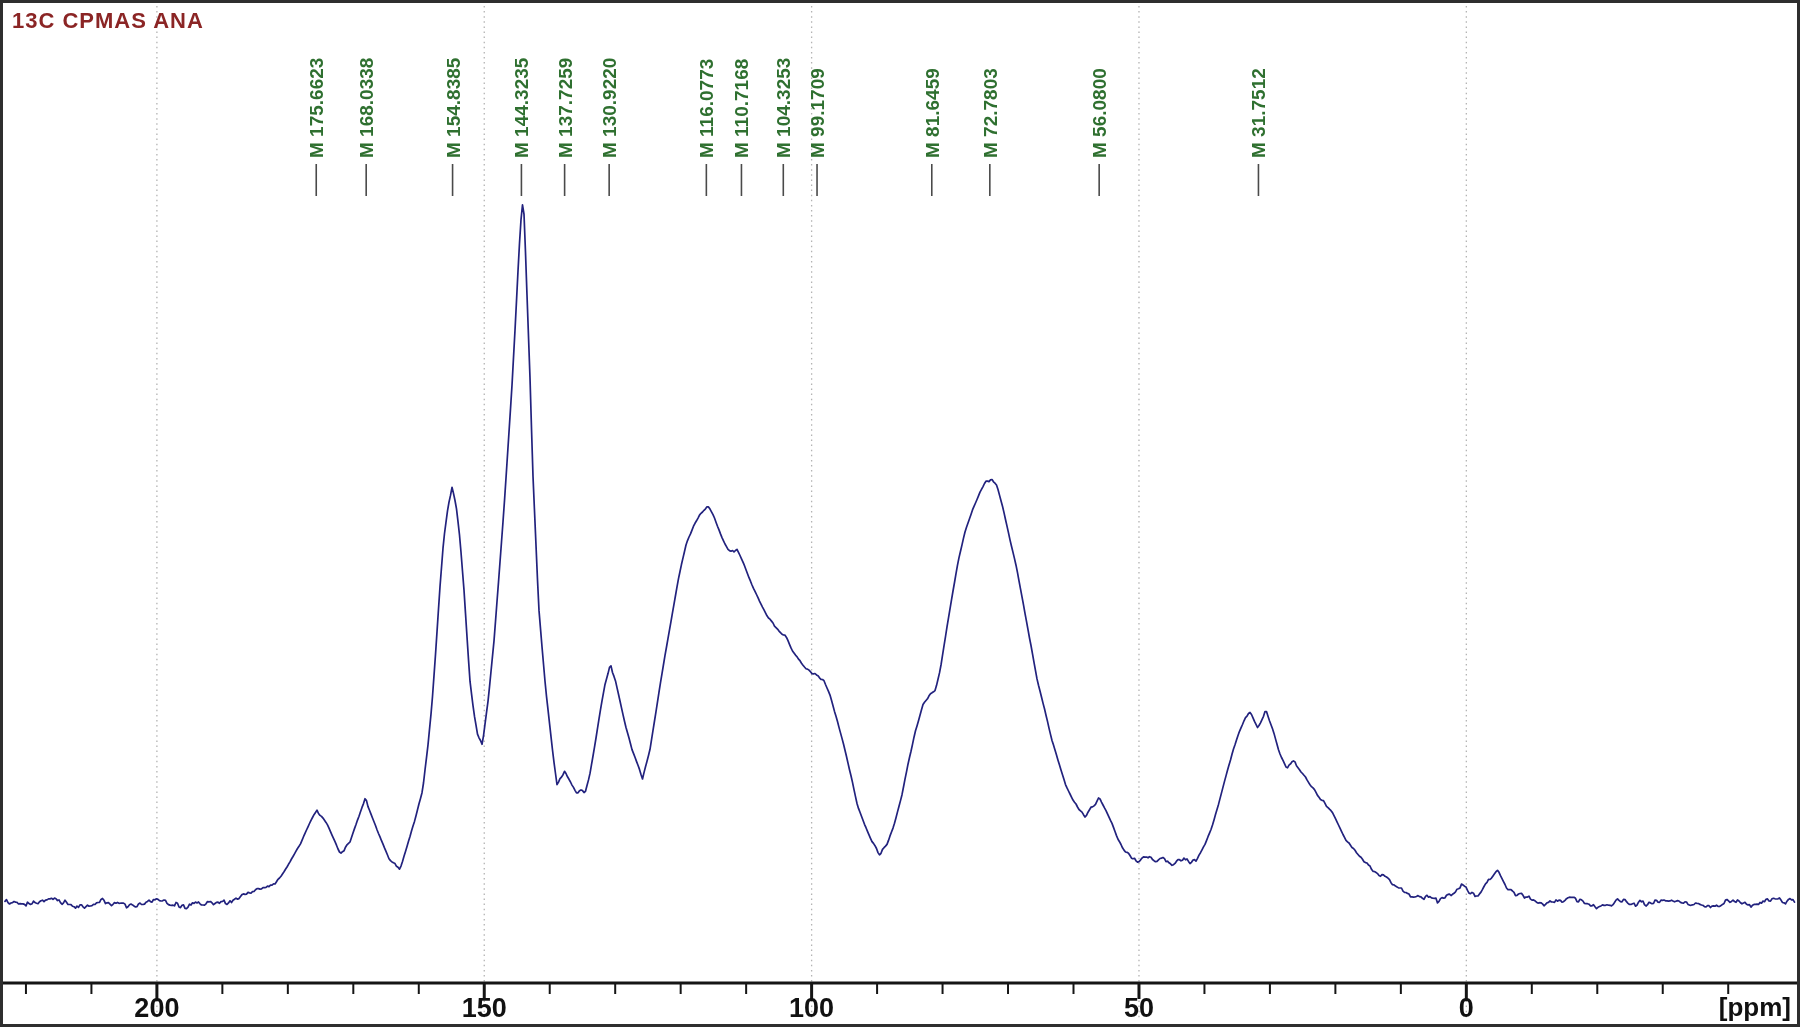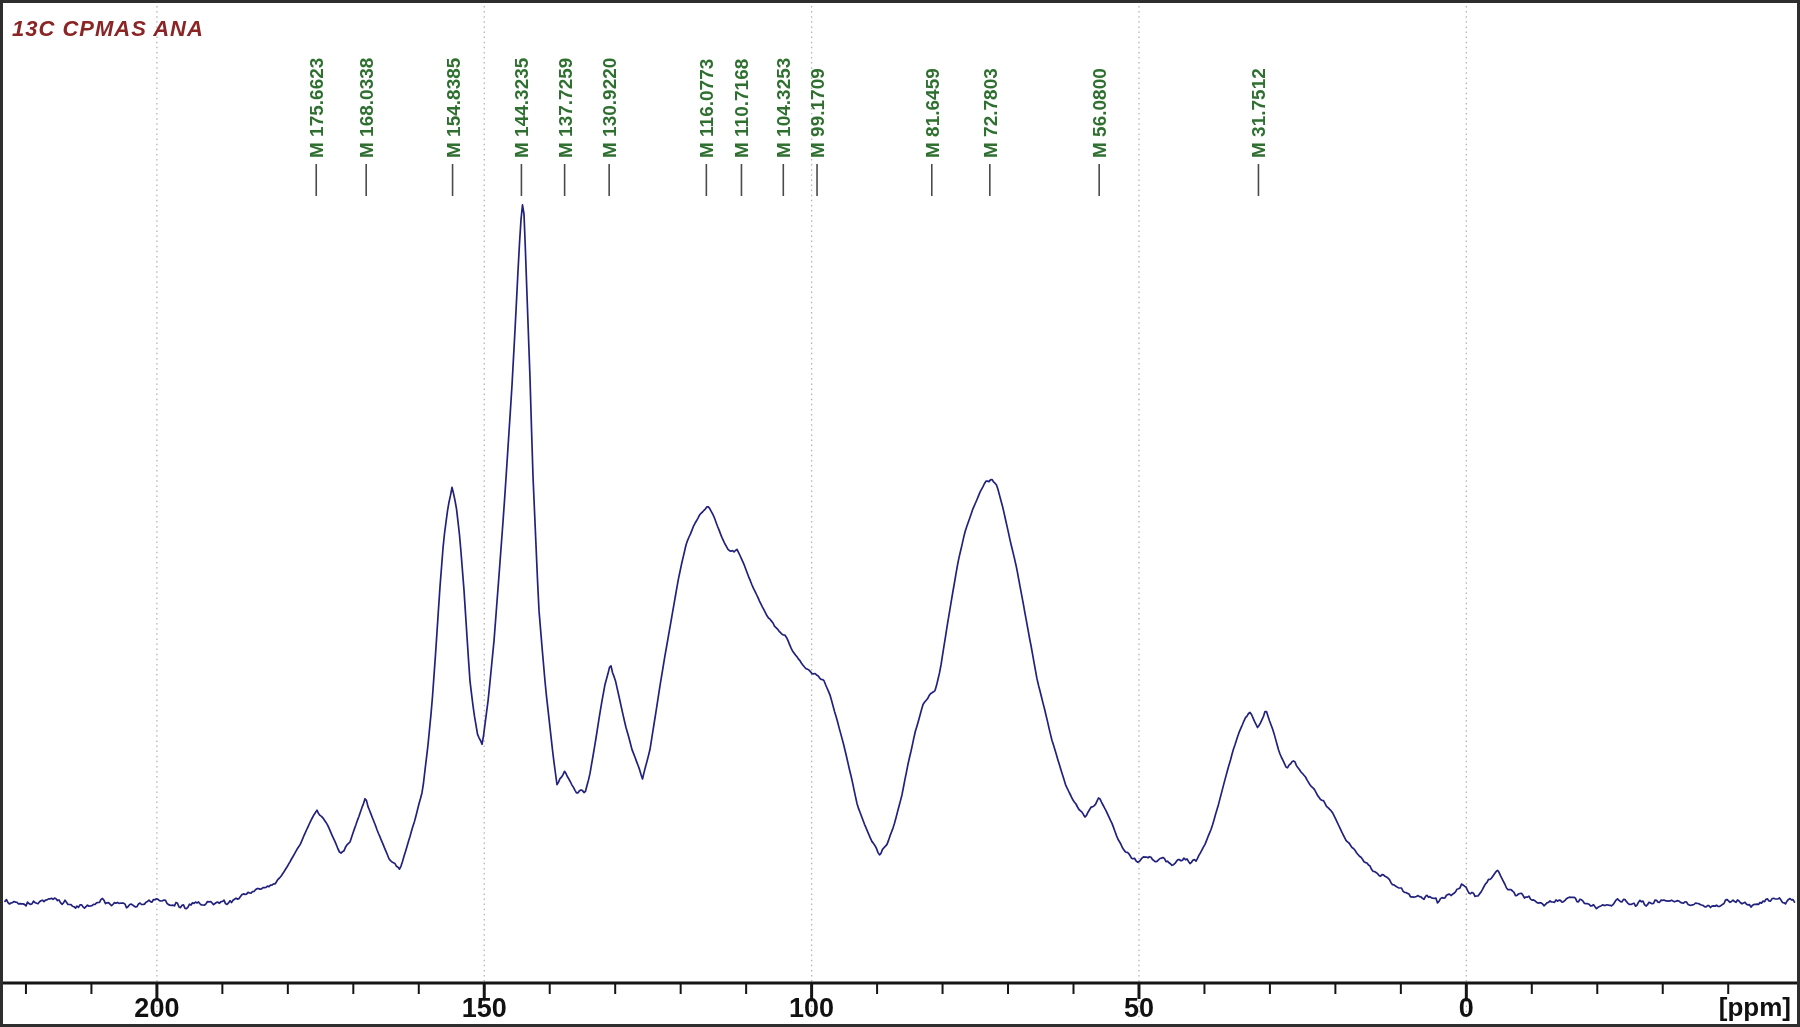--- a/index.html
+++ b/index.html
@@ -1,19 +1,19 @@
 <!DOCTYPE html>
 <html><head>
 <meta charset="utf-8">
 <style>
   html,body{margin:0;padding:0;background:#888;}
   .figure{position:relative;width:1800px;height:1027px;background:#ffffff;overflow:hidden;
           font-family:"Liberation Sans", sans-serif;}
   .frame{position:absolute;inset:0;border:3px solid #2e2e2e;box-sizing:border-box;pointer-events:none;}
-  .title{position:absolute;left:12px;top:16px;font-size:22px;font-weight:bold;font-style:italic;
+  .title{position:absolute;left:12px;top:8px;font-size:22px;font-weight:bold;
          letter-spacing:1px;}
   svg{position:absolute;left:0;top:0;}
   .tick-label{font-family:"Liberation Sans", sans-serif;font-size:27px;font-weight:bold;fill:#111;}
   .unit-label{font-family:"Liberation Sans", sans-serif;font-size:26px;font-weight:bold;fill:#111;}
   .peak-label{font-family:"Liberation Sans", sans-serif;font-size:19px;font-weight:bold;}
 </style>
 </head>
 <body>
 
 <div class="figure">

